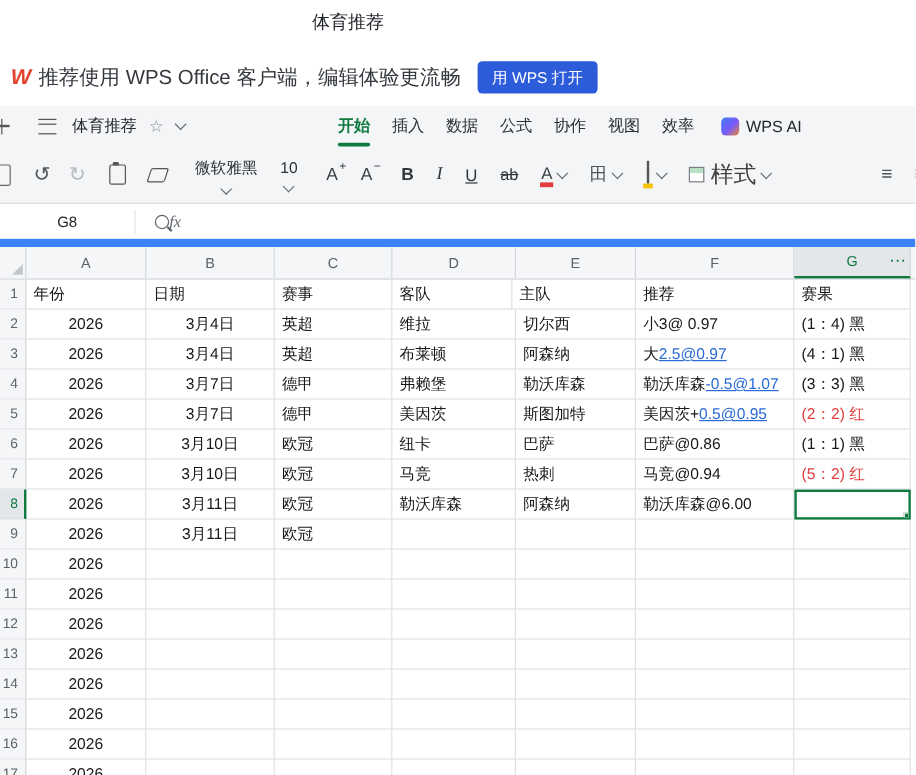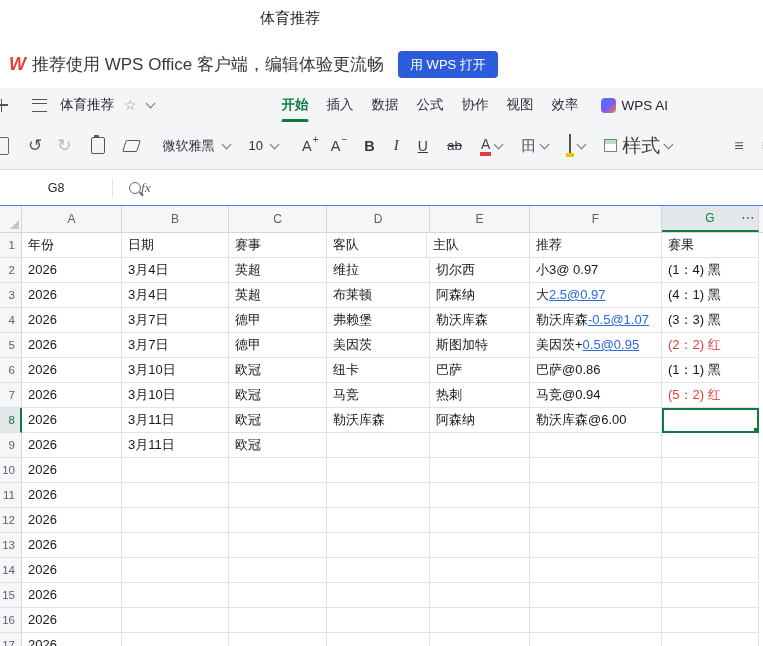--- a/index.html
+++ b/index.html
@@ -37,21 +37,21 @@
 
   
   .tool-row{height:47px;display:flex;align-items:center;}
   .tbtn{display:flex;align-items:center;flex:none;color:#444;}
   .cut-left{width:15px;height:16px;border:1.5px solid #666;border-radius:2px;margin-left:-8px;}
   .glyph{font-size:17px;line-height:1;color:#50555b;}
   .glyph.disabled{color:#b7babf;}
   .clipboard{position:relative;width:12px;height:15px;border:1.5px solid #555;border-radius:2px;}
   .clipboard::before{content:"";position:absolute;top:-3px;left:2px;width:5px;height:3px;background:#555;border-radius:1px;}
   .eraser{width:13px;height:10px;border:1.5px solid #555;border-radius:2px;transform:skewX(-18deg);}
-  .fontbox{display:flex;align-items:center;gap:8px;font-size:13px;color:#2b2f36;}
+  .fontbox{display:flex;align-items:center;gap:8px;font-size:13px;color:#2b2f36;flex-direction:column;}
   .a-big{font-size:14.5px;font-weight:500;position:relative;color:#3c4046;}
   .a-big.plus::after{content:"+";position:absolute;top:-4px;right:-7px;font-size:10px;}
   .a-big.minus::after{content:"\2212";position:absolute;top:-4px;right:-7px;font-size:10px;}
   .fmt-b{font-weight:700;font-size:14.5px;color:#33373c;}
   .fmt-i{font-style:italic;font-family:"Liberation Serif","DejaVu Serif",serif;font-size:15px;color:#33373c;}
   .fmt-u{text-decoration:underline;font-size:14px;color:#33373c;}
   .fmt-s{text-decoration:line-through;font-size:13.5px;color:#33373c;}
   .a-color{position:relative;font-size:14px;color:#3c4046;padding-bottom:4px;}
   .a-color::after{content:"";position:absolute;left:-1px;right:-1px;bottom:0;height:3.5px;background:#e03e3e;}
   .bucket{position:relative;padding-bottom:4px;}
@@ -59,41 +59,41 @@
   .bucket::after{content:"";position:absolute;left:-1px;right:-1px;bottom:0;height:3.5px;background:#f2c200;}
   .style-sq{width:13px;height:13px;border:1px solid #7a7f85;box-sizing:border-box;background:linear-gradient(180deg,#b9e0c3 0 38%,#fff 38%);}
   .style-label{font-size:19px;color:#404040;margin-left:5px;}
   .align-icon{font-size:16px;color:#50555b;line-height:1;}
   .tb-gap-s{margin-left:15px;}
   .tb-gap-m{margin-left:19px;}
   .tb-gap-l{margin-left:24px;}
   .chev-sm{margin-left:5px;}
 
   
-  .fbar{position:absolute;top:170px;left:0;right:0;height:36px;background:#fff;border-bottom:1px solid #3b82f6;display:flex;align-items:center;box-sizing:border-box;}
+  .fbar{position:absolute;top:170px;left:0;right:0;height:36px;background:#fff;border-bottom:7px solid #3b82f6;display:flex;align-items:center;box-sizing:border-box;}
   .name-box{width:112px;text-align:center;font-size:12.5px;color:#222;flex:none;}
   .fdiv{width:1px;height:20px;background:#e4e5e7;flex:none;}
   .mag{position:relative;width:10px;height:10px;border:1.5px solid #61666d;border-radius:50%;margin-left:16px;flex:none;}
   .mag::after{content:"";position:absolute;width:5px;height:1.5px;background:#61666d;transform:rotate(45deg);right:-4px;bottom:-2px;}
   .fx{margin-left:0;font-size:13.5px;font-style:italic;color:#61666d;font-family:"Liberation Serif","DejaVu Serif",serif;flex:none;}
   .finput{flex:1;height:100%;}
 
   
   .grid{position:absolute;top:206px;left:0;right:0;bottom:0;background:#fff;}
   .col-hdr{position:relative;display:flex;height:27px;background:#f5f6f8;border-bottom:1px solid #d2d5d9;box-sizing:border-box;}
   .corner{position:relative;background:#f5f6f8;border-right:1px solid #d4d7da;box-sizing:border-box;}
   .corner::after{content:"";position:absolute;right:2px;bottom:3px;border-left:9px solid transparent;border-bottom:9px solid #c3c7cc;}
   .ch{box-sizing:border-box;border-right:1px solid #d4d7da;text-align:center;line-height:26px;font-size:12px;color:#5c6167;}
   .ch.sel{background:#e3e7ea;color:#0f7b40;border-bottom:2px solid #0f7b40;line-height:24px;}
   .more-cols{position:absolute;right:7px;top:3px;font-size:14px;color:#0f7b40;letter-spacing:1px;cursor:pointer;}
   .row{display:flex;height:25px;}
   .rh{box-sizing:border-box;background:#f5f6f8;border-right:1px solid #d4d7da;border-bottom:1px solid #e0e2e5;font-size:11.5px;color:#5c6167;text-align:right;padding-right:6px;line-height:24px;overflow:hidden;}
   .rh.sel{background:#e3e7ea;color:#0f7b40;border-right:2px solid #0f7b40;padding-right:5px;}
   .cell{box-sizing:border-box;border-right:1px solid #e0e2e5;border-bottom:1px solid #e0e2e5;font-size:13px;color:#17181a;line-height:24px;padding:0 6px;white-space:nowrap;overflow:hidden;}
-  .cell.num{text-align:left;}
+  .cell.num{text-align:center;}
   .cell .link{color:#2a6bd7;text-decoration:underline;}
   .cell.red{color:#e03e3e;}
   .cell.selected{border:2px solid #0f7b40;position:relative;}
   .cell.selected::after{content:"";position:absolute;right:-1px;bottom:-1px;width:5px;height:5px;background:#0f7b40;border:1px solid #fff;box-sizing:border-box;}
   .w-rh{width:22px;flex:none;}
   .w-A{width:100px;flex:none;}
   .w-B{width:107px;flex:none;}
   .w-C{width:98px;flex:none;}
   .w-D{width:103px;flex:none;}
   .w-E{width:100px;flex:none;}

